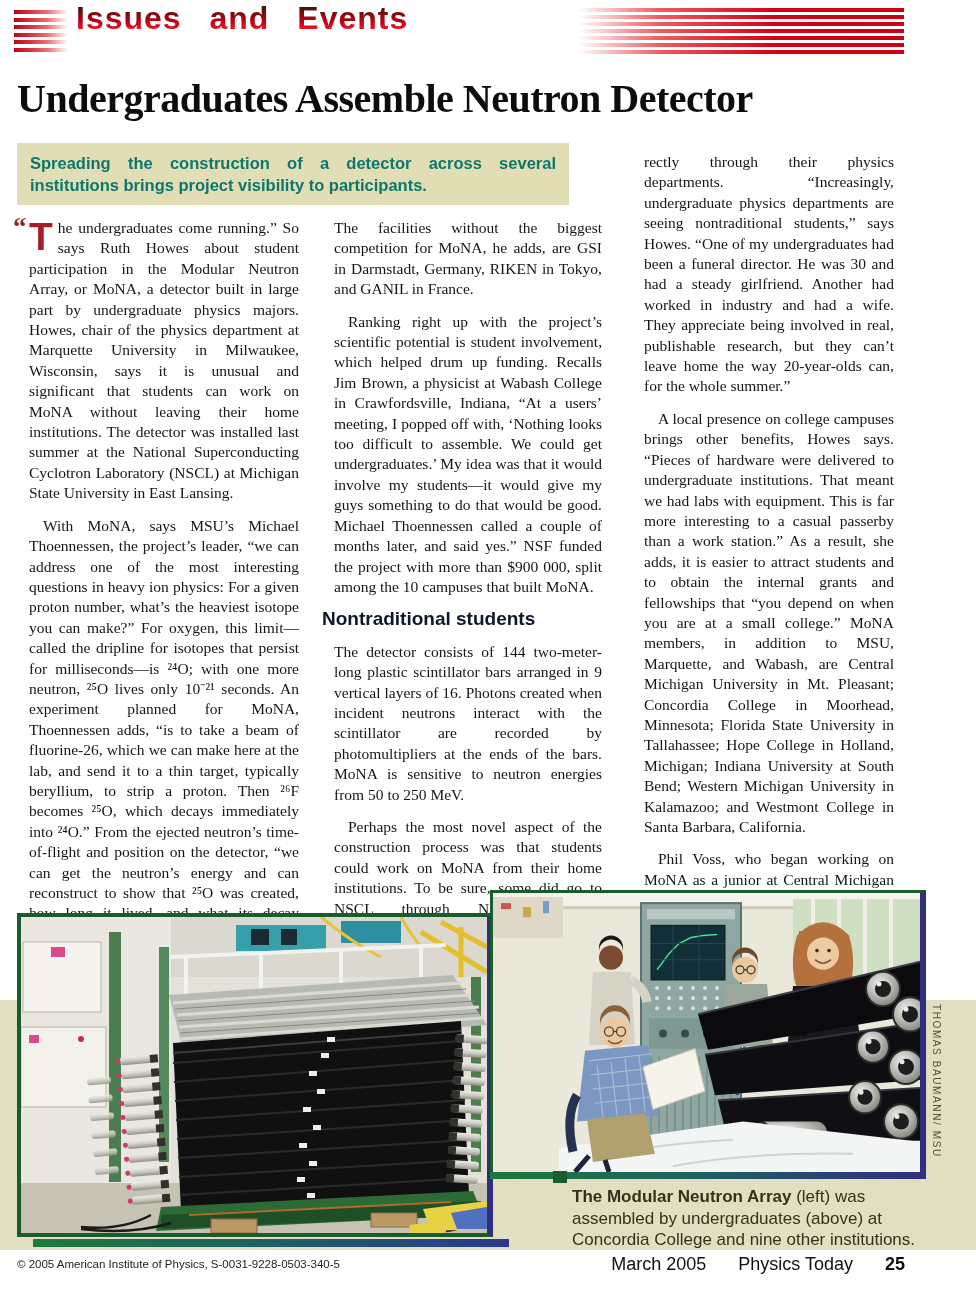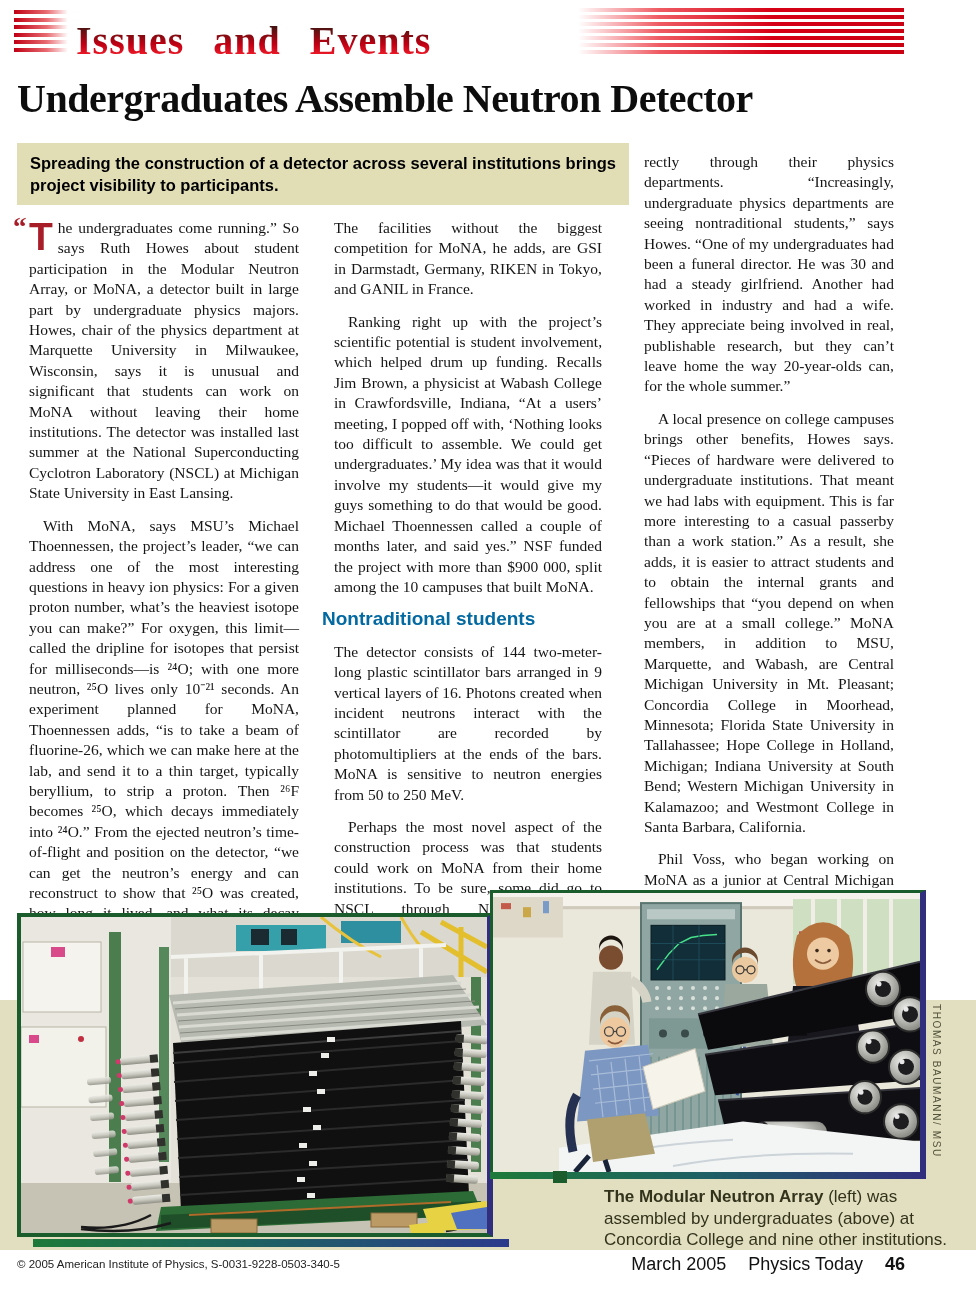--- a/index.html
+++ b/index.html
@@ -17,76 +17,76 @@
   .page{position:relative;width:976px;height:1289px;background:#ffffff;overflow:hidden;
         font-family:"Liberation Serif",serif;color:var(--text_ink);}
 
   
   .speedlines{position:absolute;display:flex;flex-direction:column;justify-content:space-between;}
   .speedlines span{display:block;height:4px;}
   .lines-left{left:14px;top:10px;width:54px;height:42px;}
   .lines-left span{background:linear-gradient(to right,#c00014 0%,#e86a70 60%,rgba(255,255,255,0) 100%);}
   .lines-right{left:578px;top:8px;width:326px;height:46px;}
   .lines-right span{background:linear-gradient(to right,rgba(255,255,255,0) 0%,#ef5a62 25%,#d60016 60%,#cc0013 100%);}
-  .section-title{position:absolute;left:76px;top:17px;font-family:Liberation Serif, serif;
-    font-weight:bold;font-size:40px;letter-spacing:1px;word-spacing:18px;color:#d60016;}
+  .section-title{position:absolute;left:76px;top:0px;font-family:Liberation Sans, sans-serif;
+    font-weight:bold;font-size:32px;letter-spacing:1px;word-spacing:18px;color:#d60016;}
   @supports ((-webkit-background-clip:text) or (background-clip:text)){
     .section-title{background:linear-gradient(180deg,#141414 8%,#611 30%,#c00014 58%,#ef1c2a 82%,#d60016 100%);
       -webkit-background-clip:text;background-clip:text;color:transparent;}
   }
 
   
   .article-title{position:absolute;left:17px;top:75px;width:900px;font-family:"Liberation Serif",serif;
     font-weight:700;font-size:40px;letter-spacing:-0.5px;color:#0d0d0d;}
-  .deck-box{position:absolute;left:17px;top:143px;width:612px;background:var(--deck_bg);
+  .deck-box{position:absolute;left:17px;top:143px;width:552px;background:var(--deck_bg);
     padding:9px 13px;font-family:"Liberation Sans",sans-serif;font-weight:bold;
-    font-size:16.5px;line-height:22px;color:#000000;text-align:justify;}
+    font-size:16.5px;line-height:22px;color:#0f766e;text-align:justify;}
 
   
   .col{position:absolute;font-size:15.5px;line-height:20.4px;text-align:justify;}
   .col-1{left:17px;top:206px;width:294px;}
   .col-2{left:322px;top:206px;width:292px;}
   .col-3{left:632px;top:140px;width:274px;}
   .col p{margin:12px;}
   .col p.indent{text-indent:14px;}
   .lead-para{position:relative;}
   .hang-quote{position:absolute;left:-16px;top:-4px;color:var(--dropcap_red);
     font-family:"Liberation Serif",serif;font-weight:bold;font-size:27px;line-height:27px;}
   .dropcap{float:left;color:var(--dropcap_red);font-family:"Liberation Sans",sans-serif;
     font-weight:bold;font-size:39px;line-height:33px;padding:2px 5px 0 0;}
   .subhead{font-family:"Liberation Sans",sans-serif;font-weight:bold;font-size:19px;
-    color:#0369a1;margin:7px 0 4px 0;text-align:left;}
+    color:#0f172a;margin:7px 0 4px 0;text-align:left;}
 
   
   .band{position:absolute;left:0;top:1000px;width:976px;height:250px;background:var(--band_bg);}
   .photo-frame{position:absolute;background:#777;}
   .photo-left{left:17px;top:913px;width:476px;height:324px;
     border-top:4px solid var(--frame_green);border-left:4px solid var(--frame_green);
     border-bottom:4px solid var(--frame_green);border-right:6px solid var(--frame_purple);}
   .photo-right{left:490px;top:890px;width:436px;height:282px;
     border-top:3px solid var(--frame_green);border-left:3px solid var(--frame_green);
     border-right:6px solid var(--frame_purple);}
   .photo-frame svg{display:block;width:100%;height:100%;}
   .shadow-left{position:absolute;left:33px;top:1239px;width:476px;height:8px;
     background:linear-gradient(to right,#1d7a3a,#1e5f65,#2c3a8c);}
   .shadow-right{position:absolute;left:490px;top:1172px;width:436px;height:7px;
     background:linear-gradient(to right,#1d7a3a,#1e5f65,var(--frame_purple));}
   .caption-corner{position:absolute;left:553px;top:1171px;width:14px;height:12px;background:var(--frame_green);}
   .figure-caption{position:absolute;left:572px;top:1186px;width:352px;
-    font-family:"Liberation Sans",sans-serif;font-size:17px;line-height:21.5px;color:var(--caption_ink);margin-left:32px;}
+    font-family:"Liberation Sans",sans-serif;font-size:17px;line-height:21.5px;color:var(--caption_ink);}
   .figure-caption b{font-weight:bold;}
   .photo-credit{position:absolute;left:931px;top:1004px;height:170px;
     writing-mode:vertical-rl;font-family:"Liberation Sans",sans-serif;font-size:10px;
     letter-spacing:1.6px;color:#54533d;}
 
   
   .footer-copyright{position:absolute;left:17px;top:1258px;
     font-family:"Liberation Sans",sans-serif;font-size:11.5px;color:#222;text-align:right;}
   .footer-right{position:absolute;left:605px;top:1254px;width:300px;display:flex;
-    justify-content:flex-end;gap:22px;font-family:"Liberation Sans",sans-serif;
+    justify-content:flex-end;gap:32px;font-family:"Liberation Sans",sans-serif;
     font-size:18px;color:#111;}
   .footer-right .pageno{font-weight:bold;}
 </style>
 </head>
 <body>
 
 <div class="page">
 
   <div class="speedlines lines-left">
     <span></span>
@@ -401,16 +401,16 @@
   <div class="shadow-right"></div>
   <div class="caption-corner"></div>
 
   <div class="figure-caption"><b>The Modular Neutron Array</b><span> (left) was assembled by undergraduates (above) at Concordia College and nine other institutions.</span></div>
   <div class="photo-credit">THOMAS BAUMANN/ MSU</div>
 
   <div class="footer-copyright">© 2005 American Institute of Physics, S-0031-9228-0503-340-5</div>
   <div class="footer-right">
     <span>March 2005</span>
     <span>Physics Today</span>
-    <span class="pageno">46</span>
+    <span class="pageno">25</span>
   </div>
 
 </div>
 
 </body></html>

